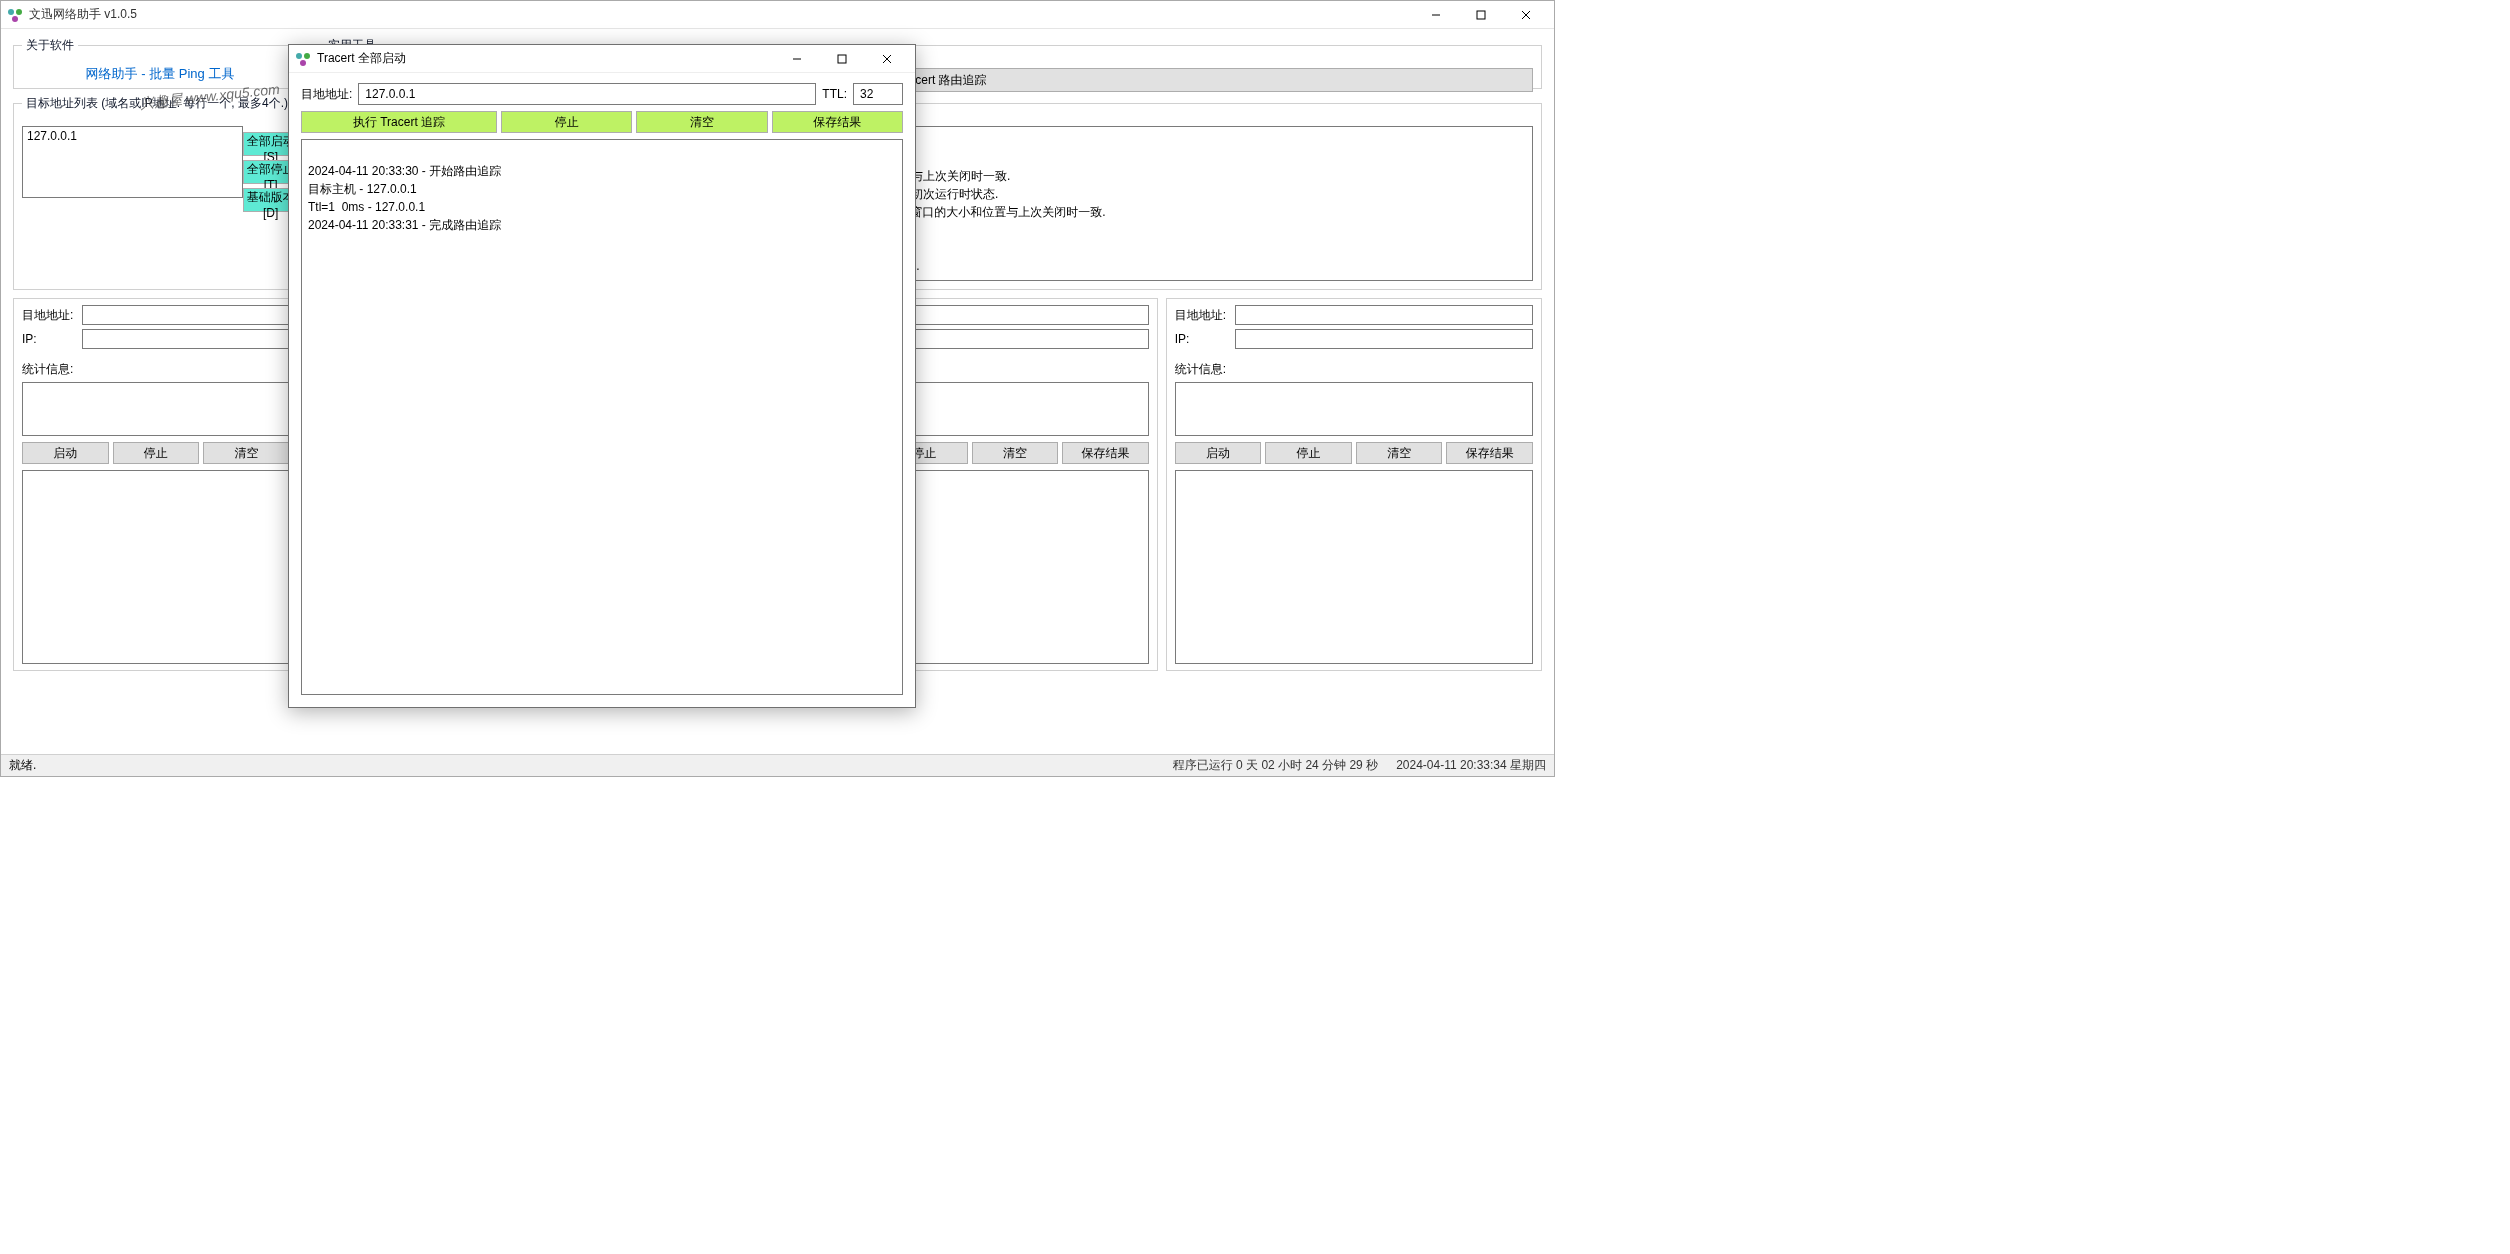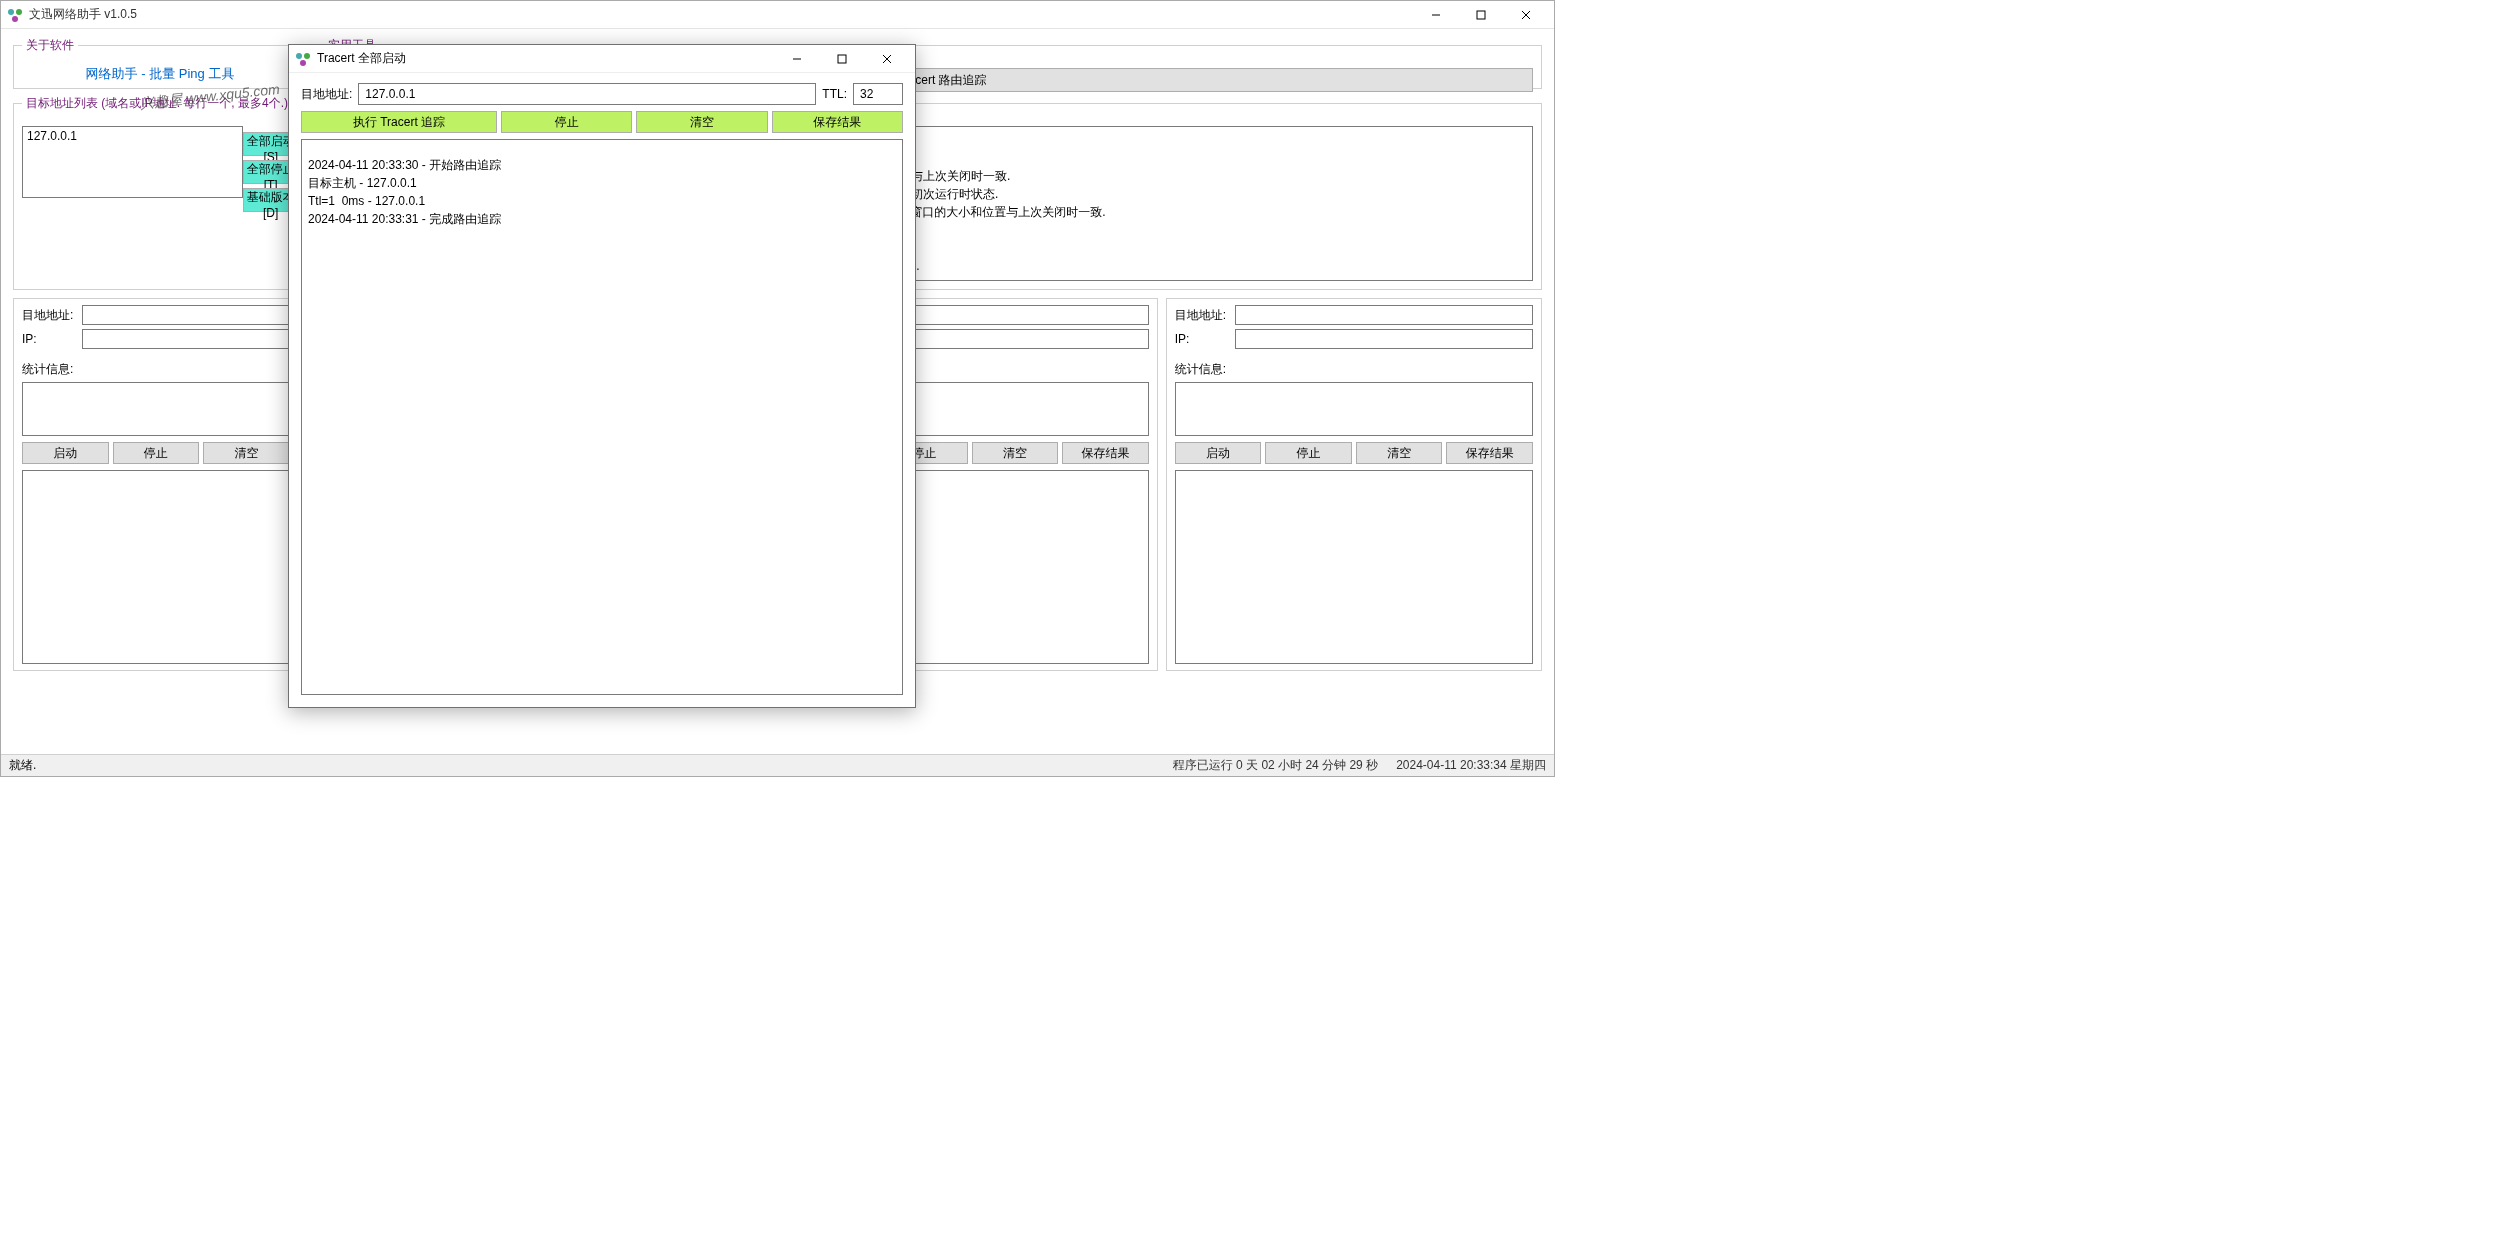--- a/index.html
+++ b/index.html
@@ -30,21 +30,21 @@
 }
 
 .content { padding: 8px 12px 0 12px; }
 .row1 { display: flex; gap: 8px; margin-bottom: 6px; }
 
 fieldset.group {
   border: 1px solid #d0d0d0; position: relative;
   padding: 14px 8px 8px 8px;
 }
 fieldset.group > legend {
-  font-size: 12px; padding: 0 4px; color: #701a75;
+  font-size: 12px; padding: 0 4px; color: #0f172a;
 }
 .about { width: 294px; height: 52px; display:flex; align-items:center; justify-content:center;}
 .about a { color: #0066CC; text-decoration: none; font-size: 13px; }
 
 .tools { flex: 1; height: 52px; }
 .big-btn {
   width: 100%; height: 24px; background: #e1e1e1;
   border: 1px solid #adadad; font-size: 12px; cursor: pointer;
   font-family: inherit;
 }
@@ -126,21 +126,21 @@
 .dlg-row1 input {
   height:22px; border:1px solid #7a7a7a; padding:0 6px;
   font-family:inherit; font-size:12px;
 }
 .dlg-row2 { display:flex; gap:4px; margin-bottom:6px; }
 .dlg-row2 button {
   height:22px; background:#bef264; border:1px solid #adadad;
   font-family:inherit; font-size:12px; cursor:pointer;
 }
 .dlg-output {
-  flex:1; border:1px solid #7a7a7a; padding:16px 6px;
+  flex:1; border:1px solid #7a7a7a; padding:22px 6px;
   font-size:12px; line-height:1.5; white-space:pre;
 }
 
 .watermark {
   position:absolute; color:#3f3f3f; font-style:italic;
   font-size:14px; pointer-events:none; transform:rotate(-6deg);
   opacity:0.75; font-family: Arial, sans-serif;
 }
 </style>
 </head>

